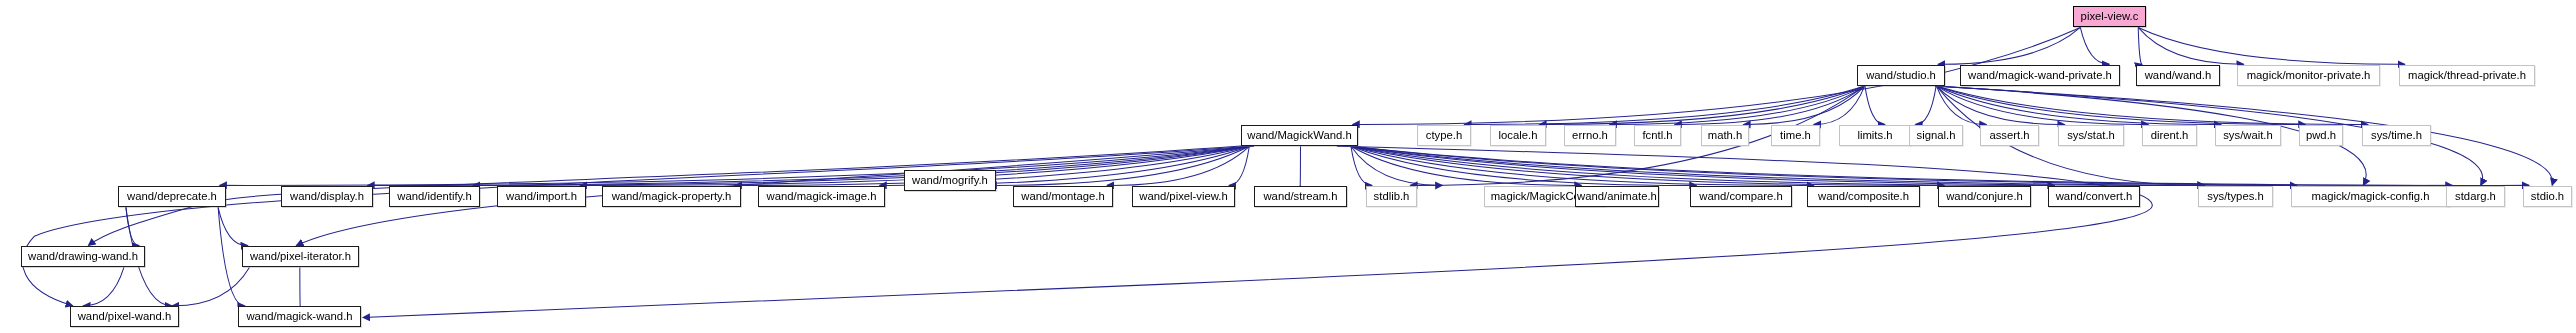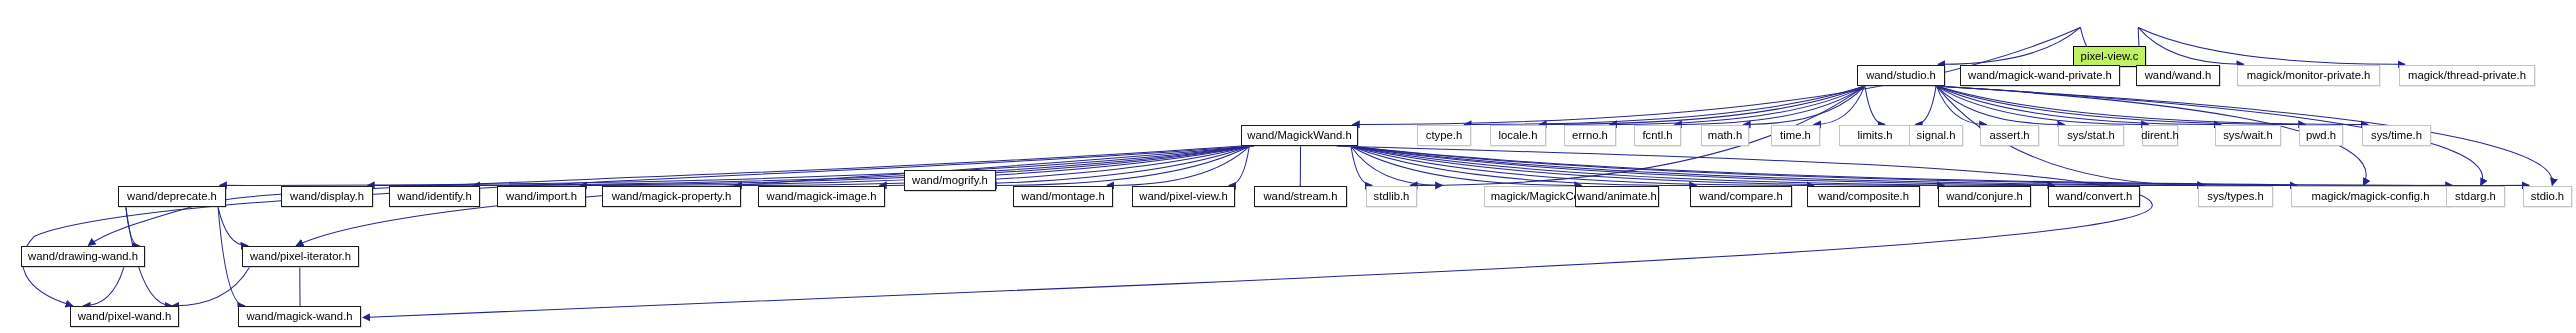--- a/index.html
+++ b/index.html
@@ -16,21 +16,21 @@
     height:21px;
     box-sizing:border-box;
     background:#ffffff;
     border:0.8px solid #1c1c1c;
     display:flex;align-items:center;justify-content:center;
     font-size:11.3px;line-height:1;color:#000000;
     white-space:nowrap;
     box-shadow:0.8px 0.8px 0 rgba(120,120,120,.35);
   }
   .node.external{border-color:#c3c3c3;box-shadow:0.8px 0.8px 0 rgba(160,160,160,.25);}
-  .node.root{background:#bef264;border:1.2px solid #000000;margin-top:40px;}
+  .node.root{background:#f9a8d4;border:1.2px solid #000000;}
   .edge{fill:none;stroke-width:1.3px;}
 </style>
 </head>
 <body>
 
 <div id="canvas">
   <svg id="edge-layer" xmlns="http://www.w3.org/2000/svg" viewBox="0 0 3295 427">
     <defs>
       <marker id="arrow" viewBox="0 0 9 9" refX="8" refY="4.5" markerWidth="8" markerHeight="8" orient="auto">
         <path d="M0,0 L9,4.5 L0,9 z" fill="#23238E"></path>
@@ -107,21 +107,21 @@
       <div class="node external" style="left: 1417px; top: 125px; width: 54px;">ctype.h</div>
       <div class="node external" style="left: 1490px; top: 125px; width: 56px;">locale.h</div>
       <div class="node external" style="left: 1564px; top: 125px; width: 52px;">errno.h</div>
       <div class="node external" style="left: 1634px; top: 125px; width: 47px;">fcntl.h</div>
       <div class="node external" style="left: 1701px; top: 125px; width: 48px;">math.h</div>
       <div class="node external" style="left: 1771px; top: 125px; width: 49px;">time.h</div>
       <div class="node external" style="left: 1839px; top: 125px; width: 72px;">limits.h</div>
       <div class="node external" style="left: 1909px; top: 125px; width: 54px;">signal.h</div>
       <div class="node external" style="left: 1980px; top: 125px; width: 59px;">assert.h</div>
       <div class="node external" style="left: 2058px; top: 125px; width: 66px;">sys/stat.h</div>
-      <div class="node external" style="left: 2142px; top: 125px; width: 36px;">dirent.h</div>
+      <div class="node external" style="left: 2142px; top: 125px; width: 55px;">dirent.h</div>
       <div class="node external" style="left: 2215px; top: 125px; width: 66px;">sys/wait.h</div>
       <div class="node external" style="left: 2299px; top: 125px; width: 44px;">pwd.h</div>
       <div class="node external" style="left: 2362px; top: 125px; width: 69px;">sys/time.h</div>
       <div class="node internal" style="left: 118px; top: 186px; width: 108px;">wand/deprecate.h</div>
       <div class="node internal" style="left: 281px; top: 186px; width: 92px;">wand/display.h</div>
       <div class="node internal" style="left: 389px; top: 186px; width: 91px;">wand/identify.h</div>
       <div class="node internal" style="left: 497px; top: 186px; width: 89px;">wand/import.h</div>
       <div class="node internal" style="left: 602px; top: 186px; width: 139px;">wand/magick-property.h</div>
       <div class="node internal" style="left: 758px; top: 186px; width: 127px;">wand/magick-image.h</div>
       <div class="node internal" style="left: 904px; top: 170px; width: 92px;">wand/mogrify.h</div>

